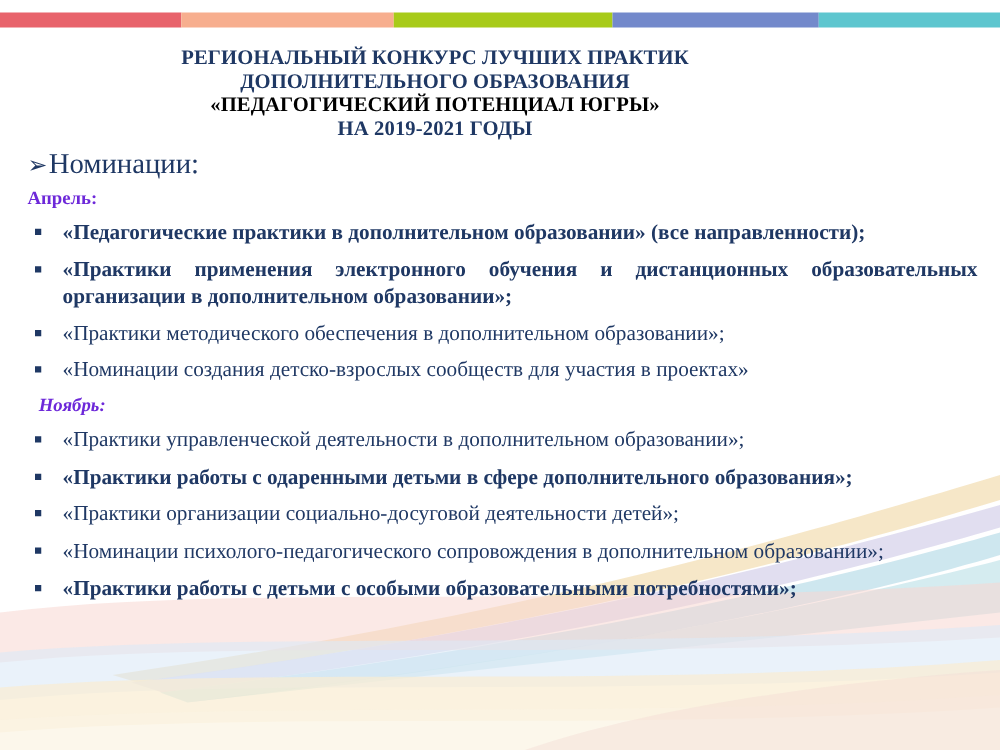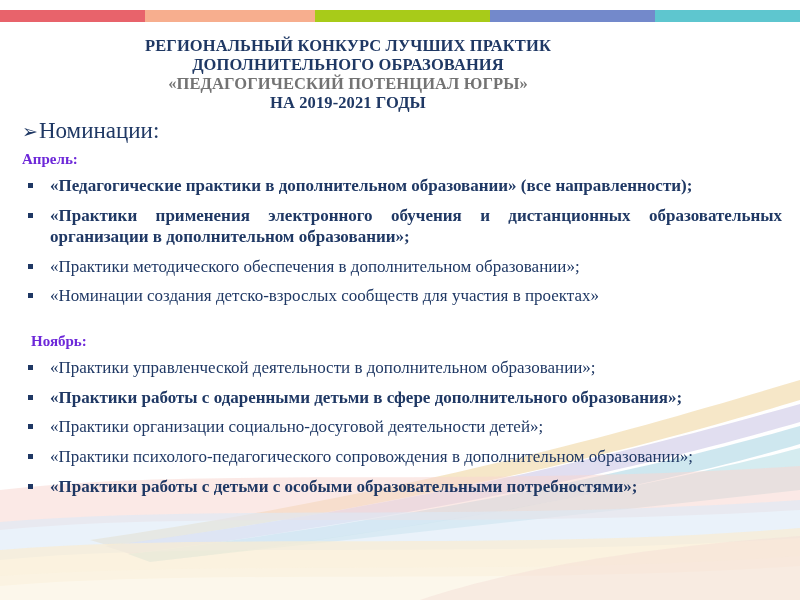--- a/index.html
+++ b/index.html
@@ -81,21 +81,21 @@
     color: #1F3864;
   }
 
   .month {
     font-weight: bold;
     font-size: 15px;
     color: #6d28d9;
     margin: 4px 0 8px 0;
     line-height: 1.2;
   }
-  .month.second { margin-left: 9px; margin-top: 25px; }
+  .month.second { margin-left: 9px; margin-top: 9px; font-style: italic; }
 
   ul.bullets {
     list-style: none;
     margin: 0;
     padding: 0;
   }
   ul.bullets li {
     position: relative;
     padding-left: 28px;
     margin-bottom: 9px;
@@ -138,21 +138,21 @@
     <path d="M0,120 C200,96 470,118 800,96 L800,140 C470,160 200,140 0,160 Z" fill="#F7D7D2" opacity="0.55"></path>
     <path d="M0,152 C210,134 480,152 800,130 L800,168 C480,190 210,170 0,190 Z" fill="#DCE9F7" opacity="0.6"></path>
     <path d="M0,180 C220,162 500,182 800,158 L800,196 C500,216 220,198 0,216 Z" fill="#FAECD2" opacity="0.7"></path>
     <path d="M0,206 C240,190 520,206 800,186 L800,230 L0,230 Z" fill="#FBF3E2" opacity="0.7"></path>
     <path d="M420,230 C520,196 660,176 800,166 L800,230 Z" fill="#F3DCD4" opacity="0.45"></path>
   </svg>
 
   <div class="title-block">
     <span class="tline" style="color: rgb(31, 56, 100);">РЕГИОНАЛЬНЫЙ КОНКУРС ЛУЧШИХ ПРАКТИК</span>
     <span class="tline" style="color: rgb(31, 56, 100);">ДОПОЛНИТЕЛЬНОГО ОБРАЗОВАНИЯ</span>
-    <span class="tline" style="color: #737373;">«ПЕДАГОГИЧЕСКИЙ ПОТЕНЦИАЛ ЮГРЫ»</span>
+    <span class="tline" style="color: #000000;">«ПЕДАГОГИЧЕСКИЙ ПОТЕНЦИАЛ ЮГРЫ»</span>
     <span class="tline" style="color: rgb(31, 56, 100);">НА 2019-2021 ГОДЫ</span>
   </div>
 
   <div class="content">
 
     <div class="nom-head">
       <span class="arrow">➢</span>
       <span>Номинации:</span>
     </div>
 
@@ -180,21 +180,21 @@
         <li>
             <span class="txt">«Практики управленческой деятельности в дополнительном образовании»;</span>
           </li>
         <li class="b">
             <span class="txt">«Практики работы с одаренными детьми в сфере дополнительного образования»;</span>
           </li>
         <li>
             <span class="txt">«Практики организации социально-досуговой деятельности детей»;</span>
           </li>
         <li>
-            <span class="txt">«Практики психолого-педагогического сопровождения в дополнительном образовании»;</span>
+            <span class="txt">«Номинации психолого-педагогического сопровождения в дополнительном образовании»;</span>
           </li>
         <li class="b">
             <span class="txt"> «Практики работы с детьми с особыми образовательными потребностями»;</span>
           </li>
       </ul>
     </div>
 
   </div>
 </div>
 

